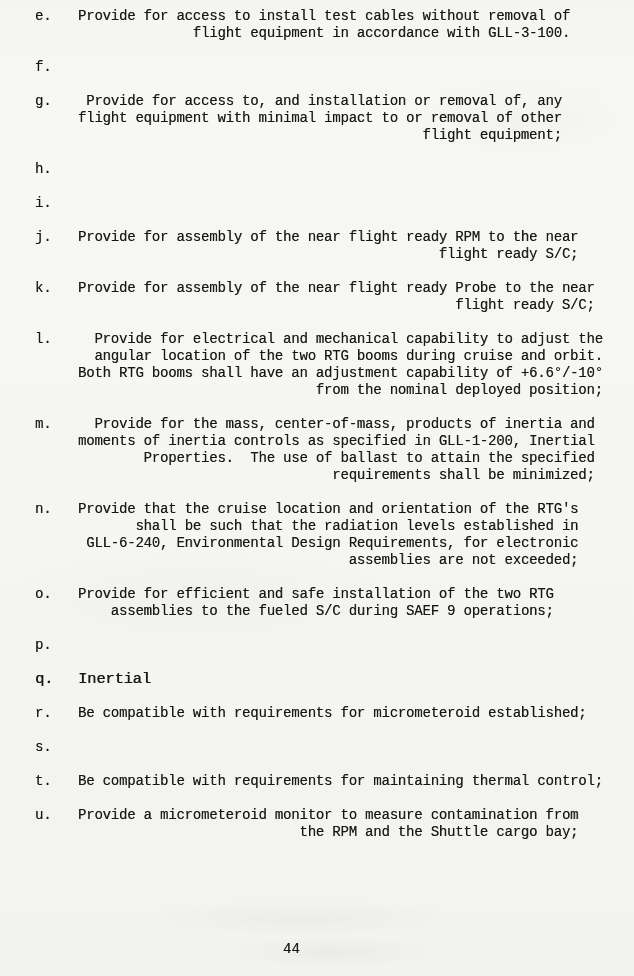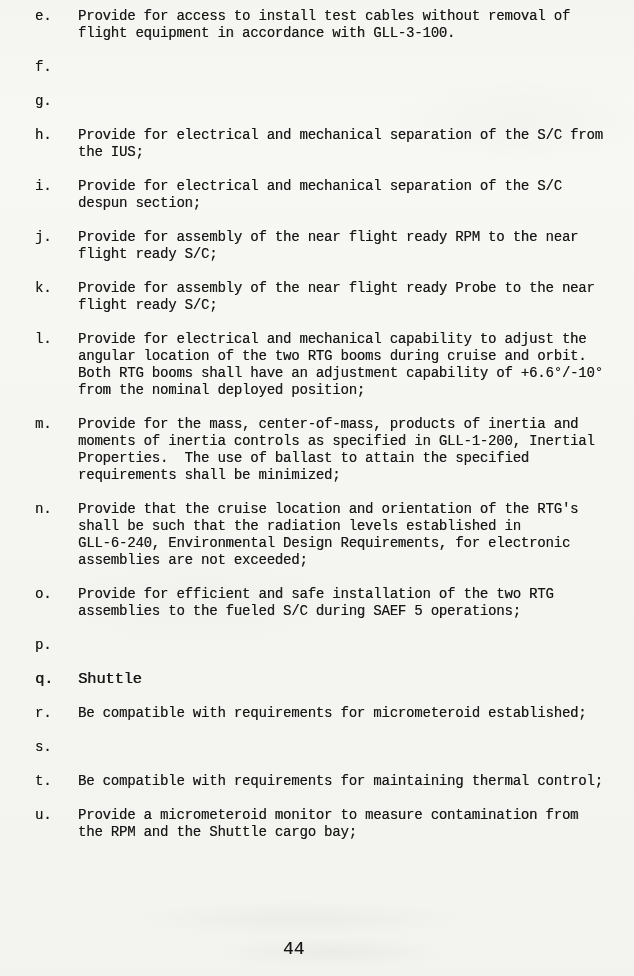--- a/index.html
+++ b/index.html
@@ -33,59 +33,59 @@
     line-height: 17px;
     letter-spacing: -0.2px;
     text-shadow: 0.3px 0 0 rgba(20,20,20,0.55);
   }
   .item .label {
     flex: none;
     width: 43px;
   }
   .item .text {
     white-space: pre-wrap;
+    text-align: right;
   }
   .item.emphasis {
     font-size: 15.5px;
     text-shadow: 0.5px 0 0 rgba(10,10,10,0.8);
   }
   .page-number {
     position: absolute;
     top: 941px;
     left: 283px;
-    font-size: 18px;
+    font-size: 14px;
     line-height: 17px;
     text-shadow: 0.3px 0 0 rgba(20,20,20,0.55);
   }
 </style>
 </head>
 <body>
 
 <div class="page">
   <div class="content">
       <div class="item">
         <span class="label">e.</span>
         <span class="text">Provide for access to install test cables without removal of
 flight equipment in accordance with GLL-3-100.</span>
       </div>
       <div class="item">
         <span class="label">f.</span>
       </div>
       <div class="item">
         <span class="label">g.</span>
+        <span class="text">Provide for access to, and installation or removal of, any
+flight equipment with minimal impact to or removal of other
+flight equipment;</span>
       </div>
       <div class="item">
         <span class="label">h.</span>
-        <span class="text">Provide for electrical and mechanical separation of the S/C from
-the IUS;</span>
       </div>
       <div class="item">
         <span class="label">i.</span>
-        <span class="text">Provide for electrical and mechanical separation of the S/C
-despun section;</span>
       </div>
       <div class="item">
         <span class="label">j.</span>
         <span class="text">Provide for assembly of the near flight ready RPM to the near
 flight ready S/C;</span>
       </div>
       <div class="item">
         <span class="label">k.</span>
         <span class="text">Provide for assembly of the near flight ready Probe to the near
 flight ready S/C;</span>
@@ -107,28 +107,28 @@
       <div class="item">
         <span class="label">n.</span>
         <span class="text">Provide that the cruise location and orientation of the RTG's
 shall be such that the radiation levels established in
 GLL-6-240, Environmental Design Requirements, for electronic
 assemblies are not exceeded;</span>
       </div>
       <div class="item">
         <span class="label">o.</span>
         <span class="text">Provide for efficient and safe installation of the two RTG
-assemblies to the fueled S/C during SAEF 5 operations;</span>
+assemblies to the fueled S/C during SAEF 9 operations;</span>
       </div>
       <div class="item">
         <span class="label">p.</span>
       </div>
       <div class="item emphasis">
         <span class="label">q.</span>
-        <span class="text">Shuttle</span>
+        <span class="text">Inertial</span>
       </div>
       <div class="item">
         <span class="label">r.</span>
         <span class="text">Be compatible with requirements for micrometeroid established;</span>
       </div>
       <div class="item">
         <span class="label">s.</span>
       </div>
       <div class="item">
         <span class="label">t.</span>

